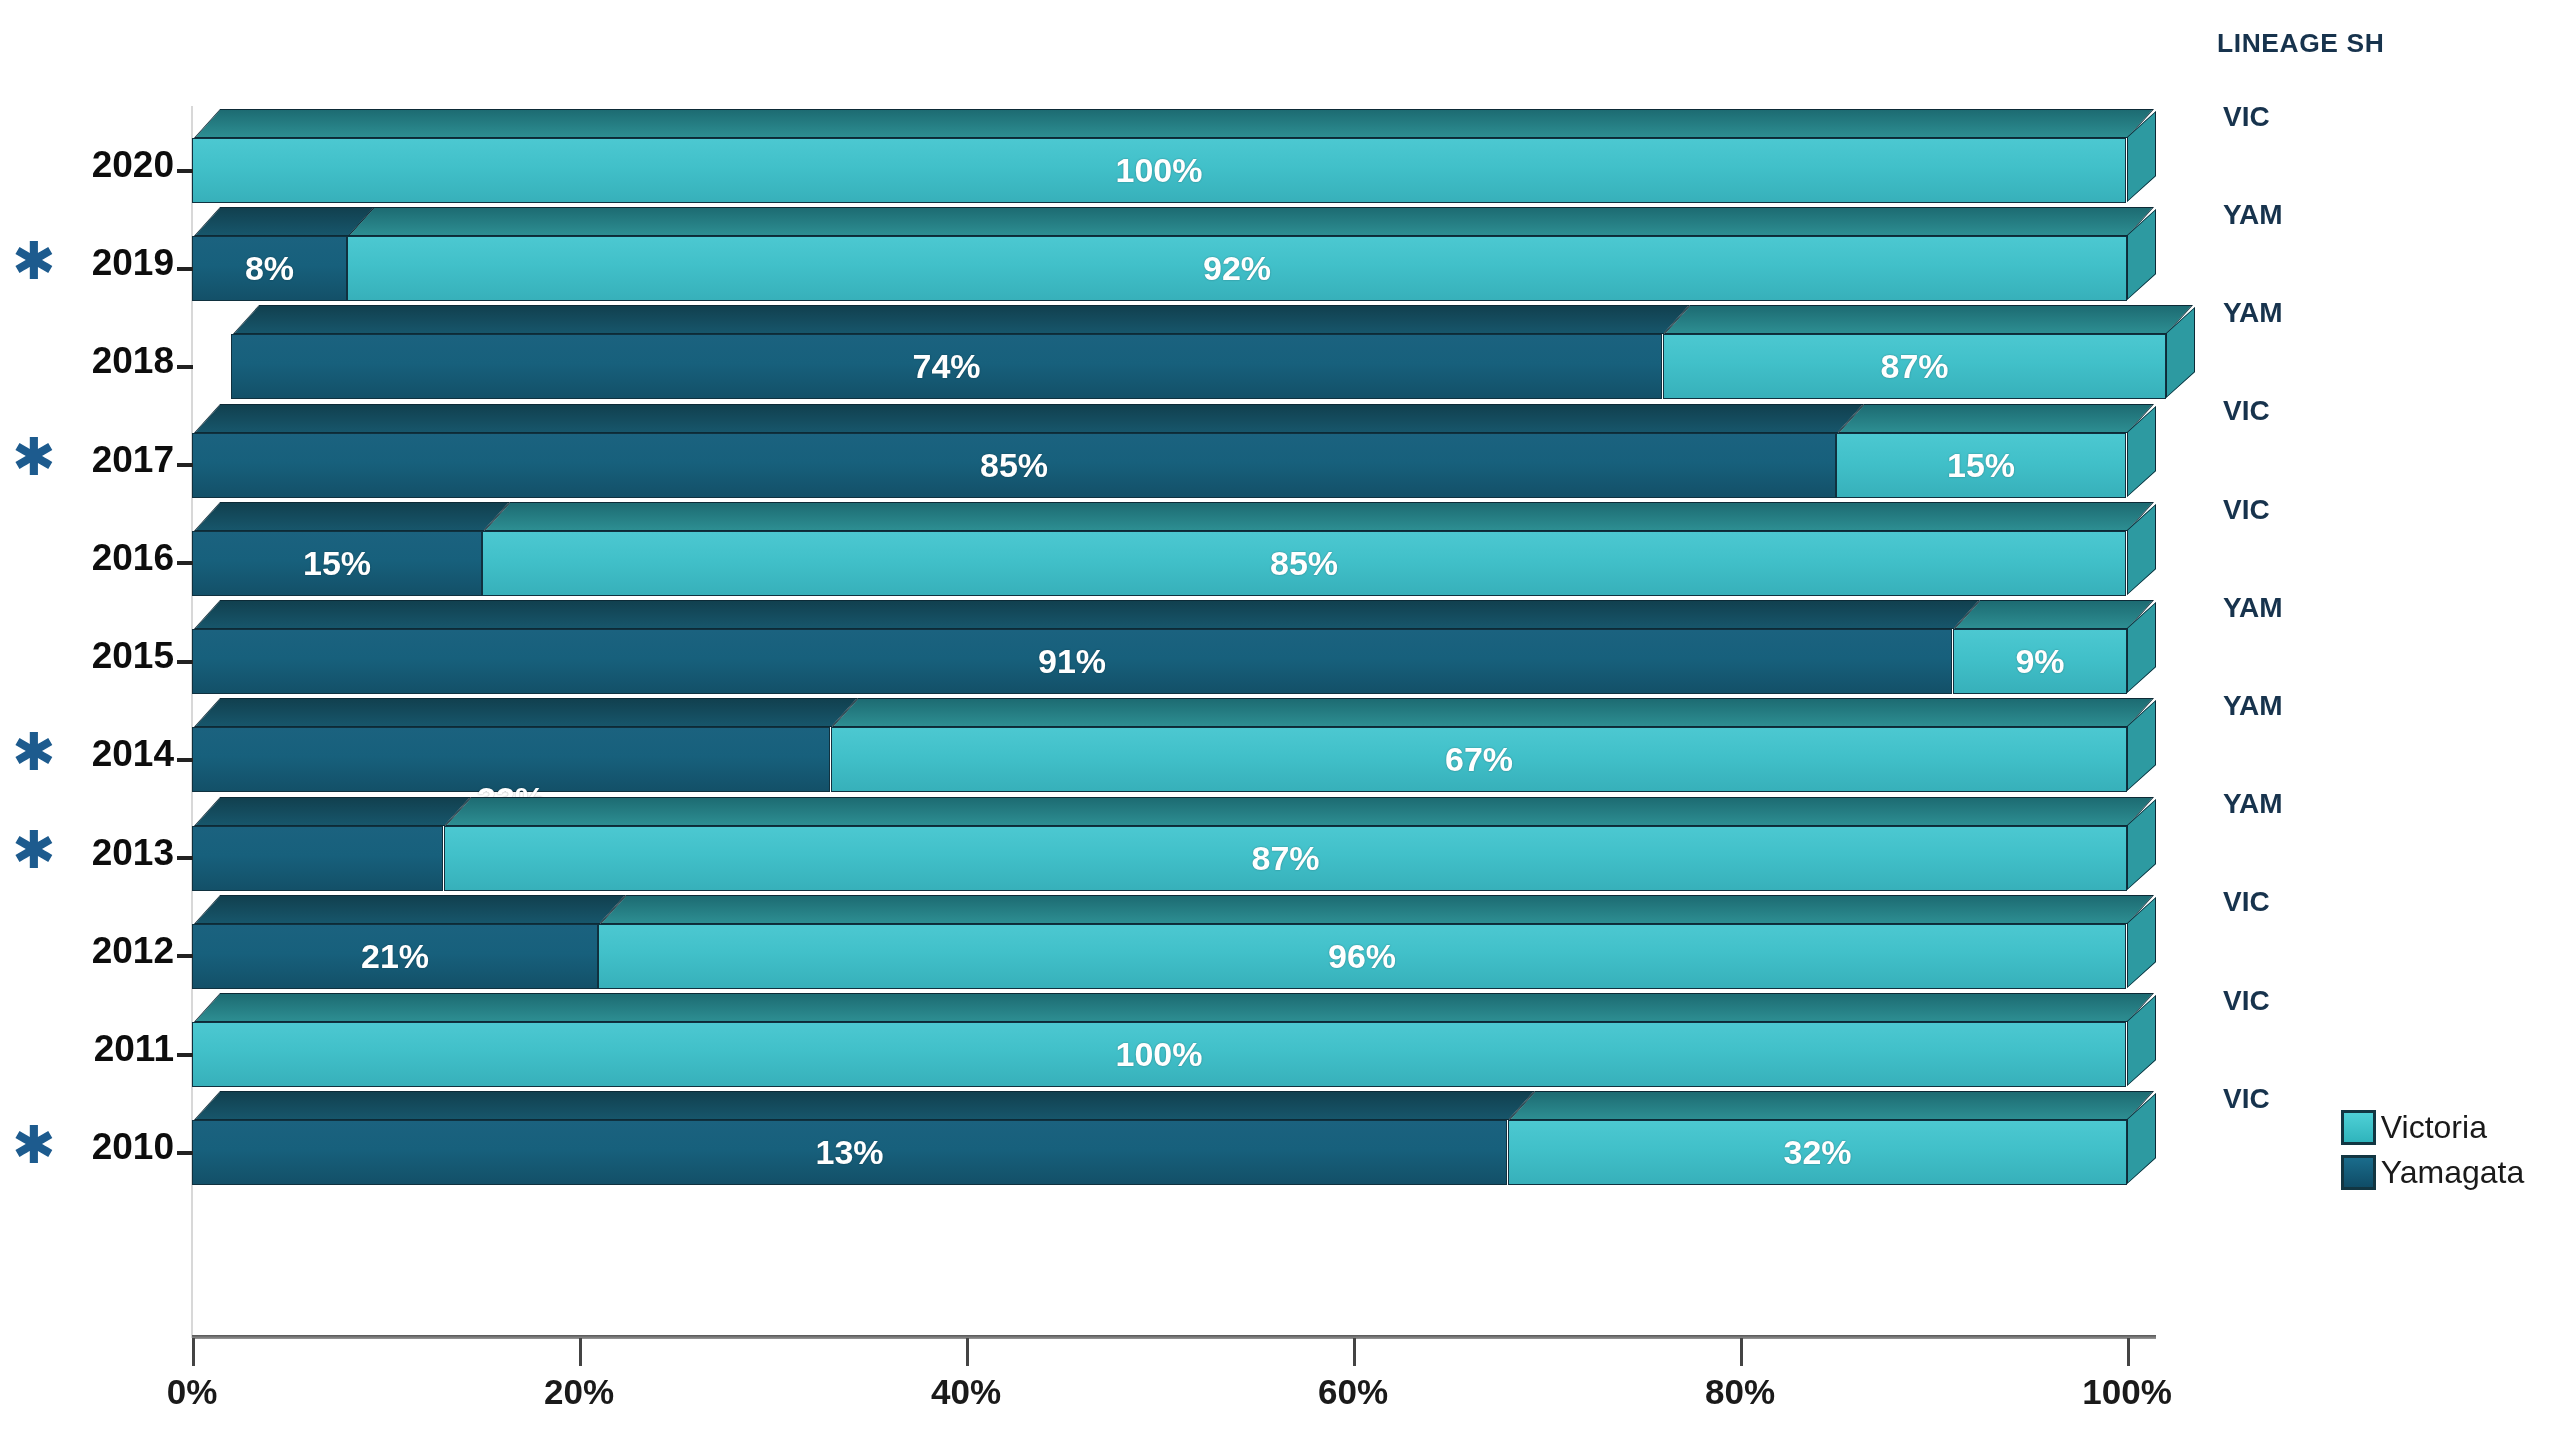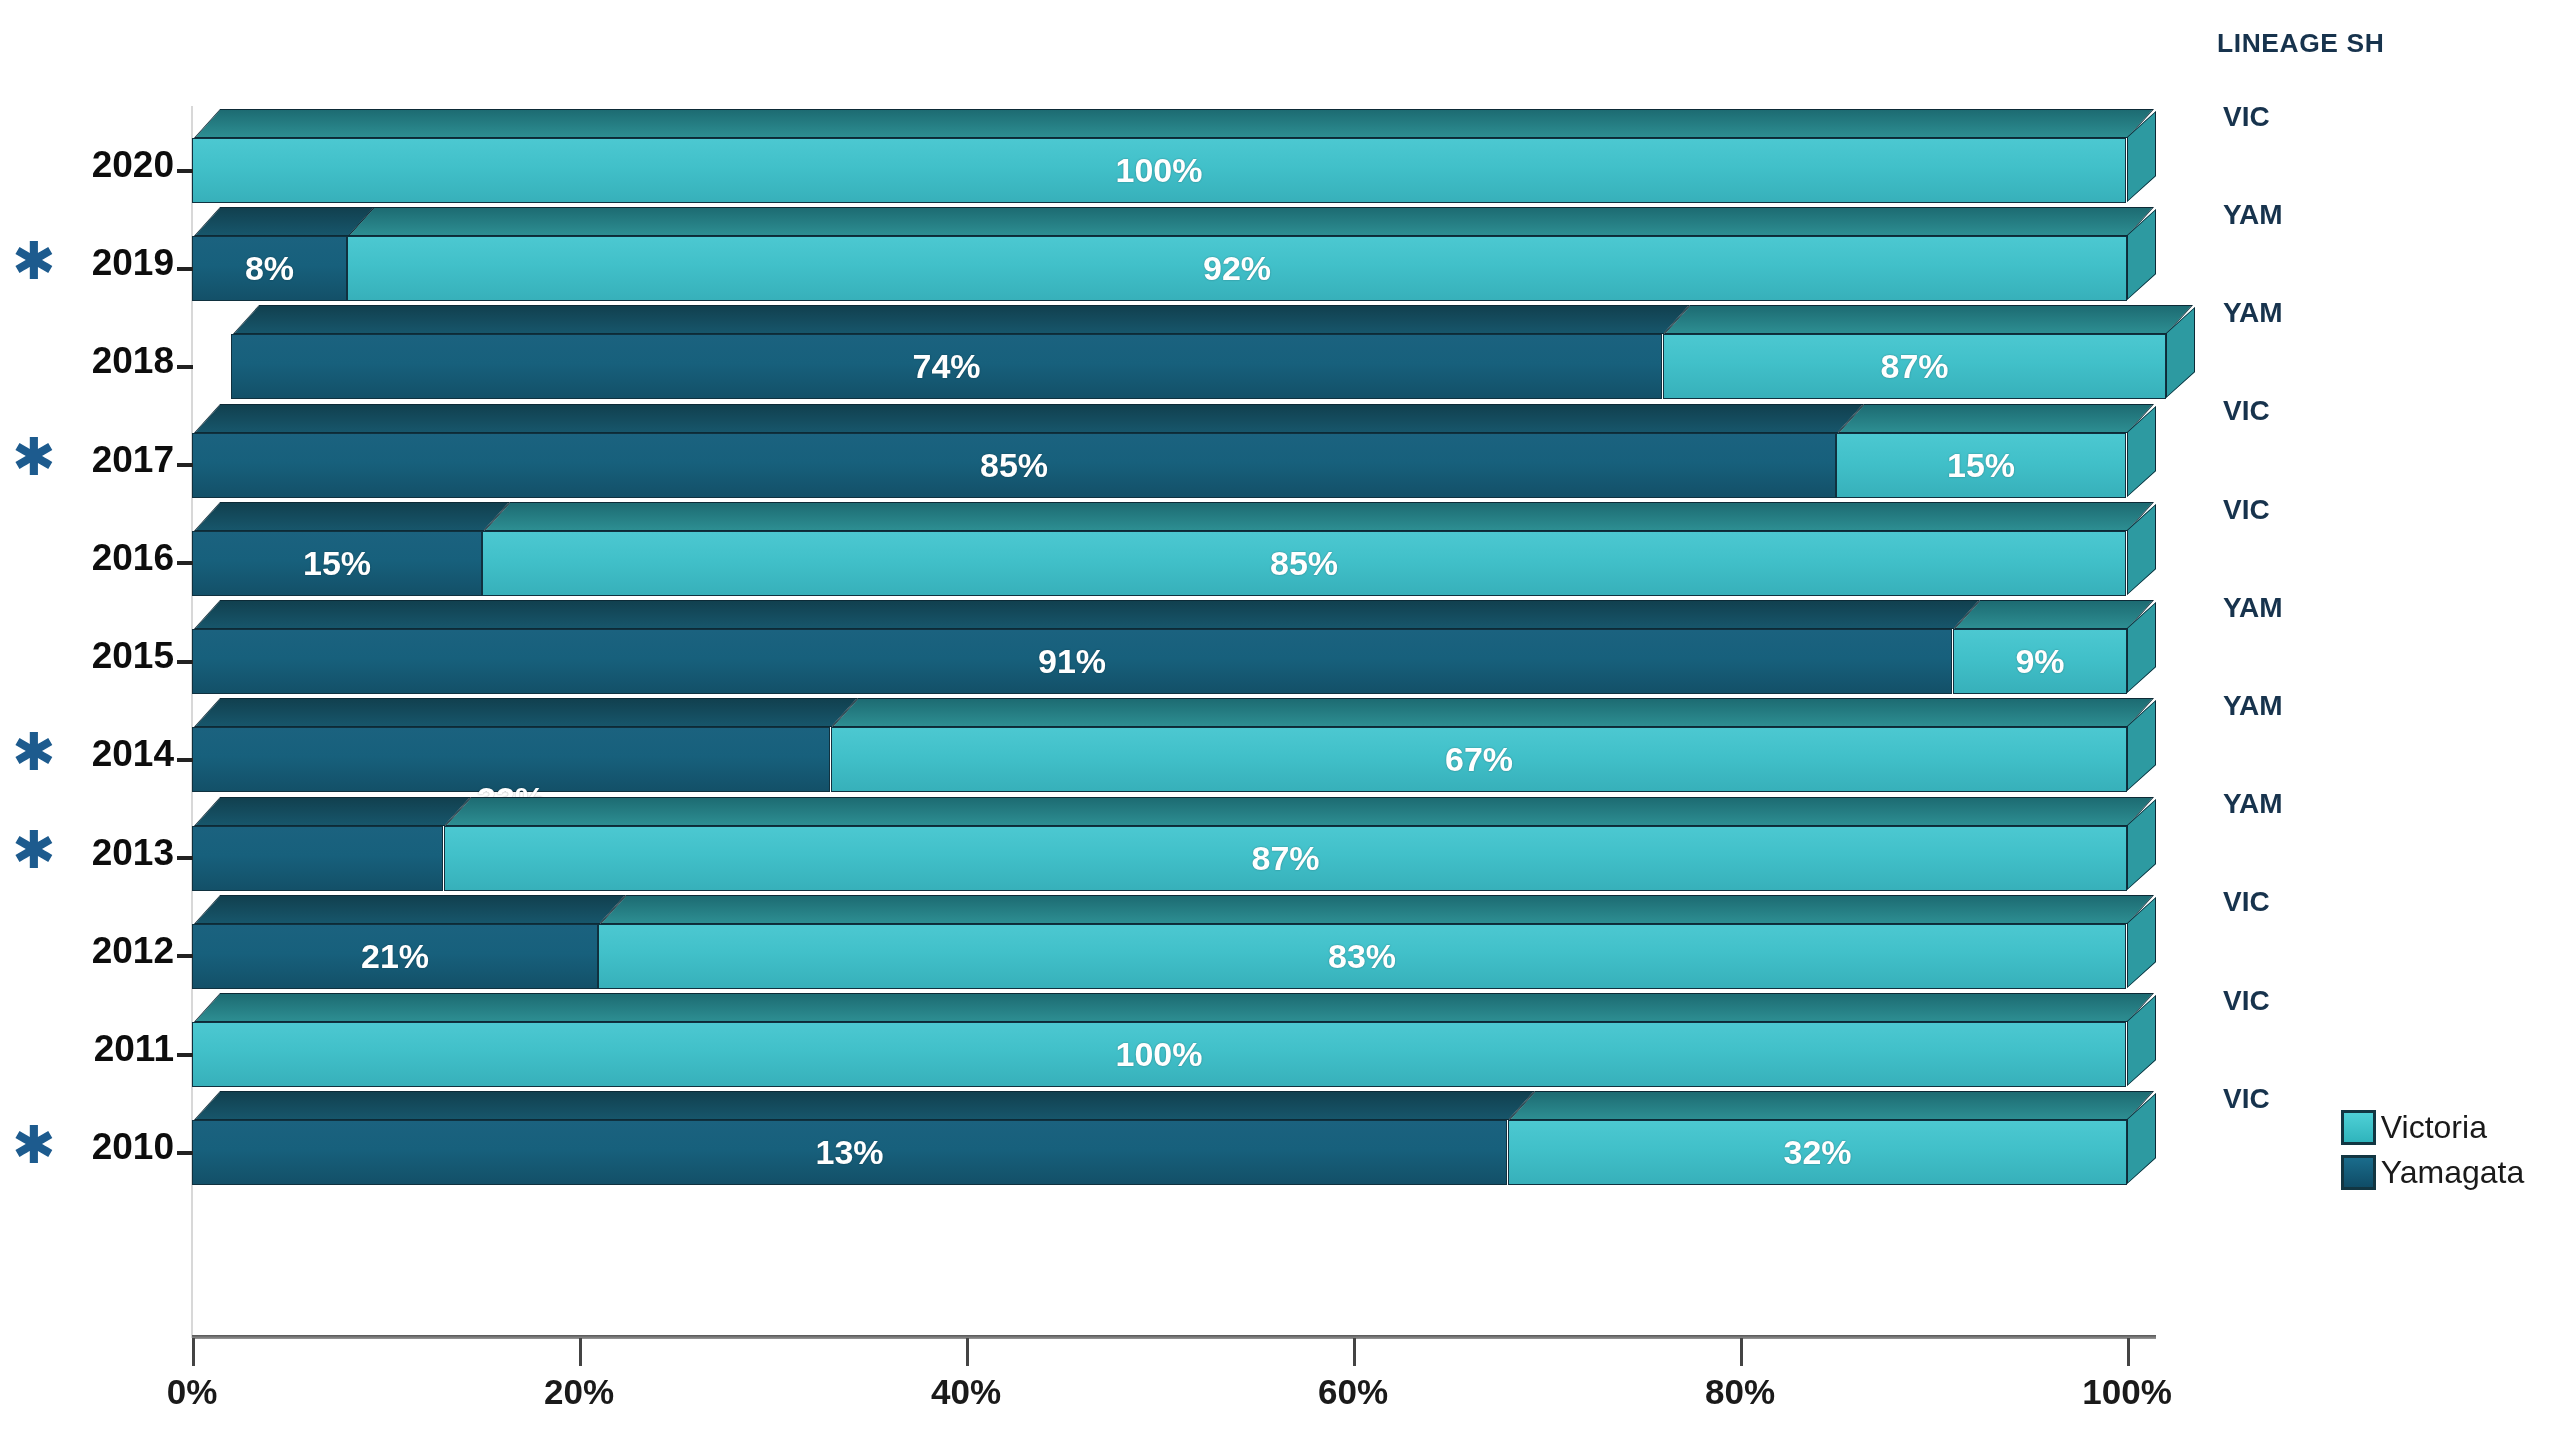--- a/index.html
+++ b/index.html
@@ -132,21 +132,21 @@
         <div class="side3d vic" style="left: 2127px; top: -14.4px; height: 65px; transform: skewY(-42deg);"></div>
         <div class="seg-label" style="left: 444px; width: 1683px;">87%</div>
       </div>
       <div class="row" style="left: 0px; top: 908px; width: 2576px; height: 65px;">
         <div class="top3d yam" style="left: 207px; top: -29px; width: 406px; transform: skewX(-42deg);"></div>
         <div class="top3d vic" style="left: 613px; top: -29px; width: 1528px; transform: skewX(-42deg);"></div>
         <div class="seg yam" style="left: 192px; width: 406px;"></div>
         <div class="seg vic" style="left: 598px; width: 1528px;"></div>
         <div class="side3d vic" style="left: 2127px; top: -14.4px; height: 65px; transform: skewY(-42deg);"></div>
         <div class="seg-label" style="left: 192px; width: 406px;">21%</div>
-        <div class="seg-label" style="left: 598px; width: 1528px;">83%</div>
+        <div class="seg-label" style="left: 598px; width: 1528px;">96%</div>
       </div>
       <div class="row" style="left: 0px; top: 1006px; width: 2576px; height: 65px;">
         <div class="top3d vic" style="left: 207px; top: -29px; width: 1934px; transform: skewX(-42deg);"></div>
         <div class="seg vic" style="left: 192px; width: 1934px;"></div>
         <div class="side3d vic" style="left: 2127px; top: -14.4px; height: 65px; transform: skewY(-42deg);"></div>
         <div class="seg-label" style="left: 192px; width: 1934px;">100%</div>
       </div>
       <div class="row" style="left: 0px; top: 1104px; width: 2576px; height: 65px;">
         <div class="top3d yam" style="left: 207px; top: -29px; width: 1315px; transform: skewX(-42deg);"></div>
         <div class="top3d vic" style="left: 1522px; top: -29px; width: 619px; transform: skewX(-42deg);"></div>

